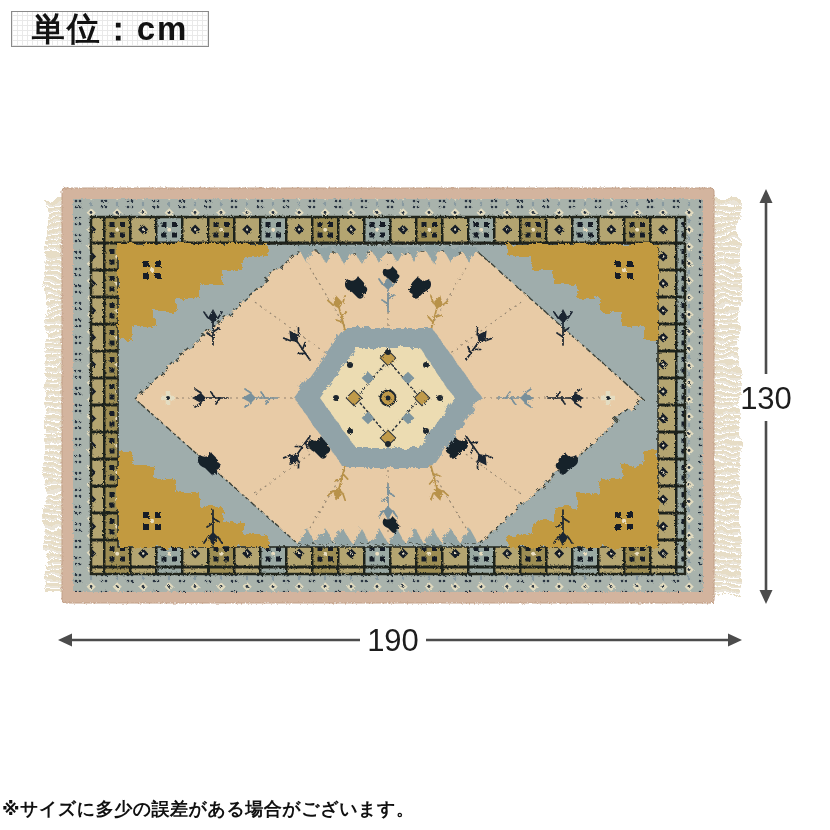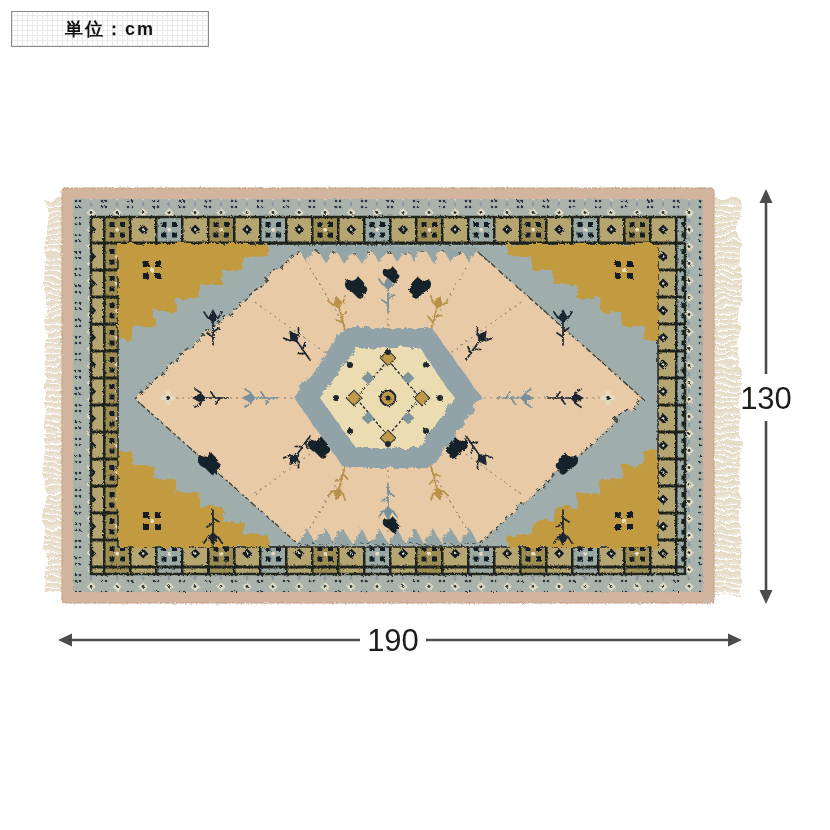--- a/index.html
+++ b/index.html
@@ -8,21 +8,21 @@
   .stage{position:absolute;inset:0;}
   .unit-box{
     position:absolute;left:11px;top:11px;width:196px;height:34px;
     border:1px solid #8b8b8b;
     background:
       repeating-linear-gradient(0deg,#e9e9e9 0 1px,transparent 1px 5px),
       repeating-linear-gradient(90deg,#e9e9e9 0 1px,transparent 1px 5px),
       #ffffff;
     display:flex;align-items:center;justify-content:center;
   }
-  .unit-box span{font-size:18px;font-weight:600;color:#121212;letter-spacing:2px;}
+  .unit-box span{font-size:33px;font-weight:600;color:#121212;letter-spacing:2px;}
   .note{
     position:absolute;left:2px;top:797px;
     font-size:18px;font-weight:700;color:#101010;letter-spacing:0.5px;
     white-space:nowrap;
   }
   svg.scene{position:absolute;left:0;top:0;display:block;}
   .dim-text{font-size:31px;fill:#1d1d1d;font-weight:400;}
 </style>
 </head>
 <body>
@@ -243,13 +243,14 @@
     </g>
 
     <g>
       <path d="M70,640 H360 M426,640 H730" stroke="#4c4c4c" stroke-width="2.6" fill="none"></path>
       <path d="M58,640 l14,-6.5 v13 z" fill="#4c4c4c"></path>
       <path d="M742,640 l-14,-6.5 v13 z" fill="#4c4c4c"></path>
       <text class="dim-text" x="393" y="651" text-anchor="middle">190</text>
     </g>
   </svg>
 
+  <div class="note">※サイズに多少の誤差がある場合がございます。</div>
 </div>
 
 </body></html>

